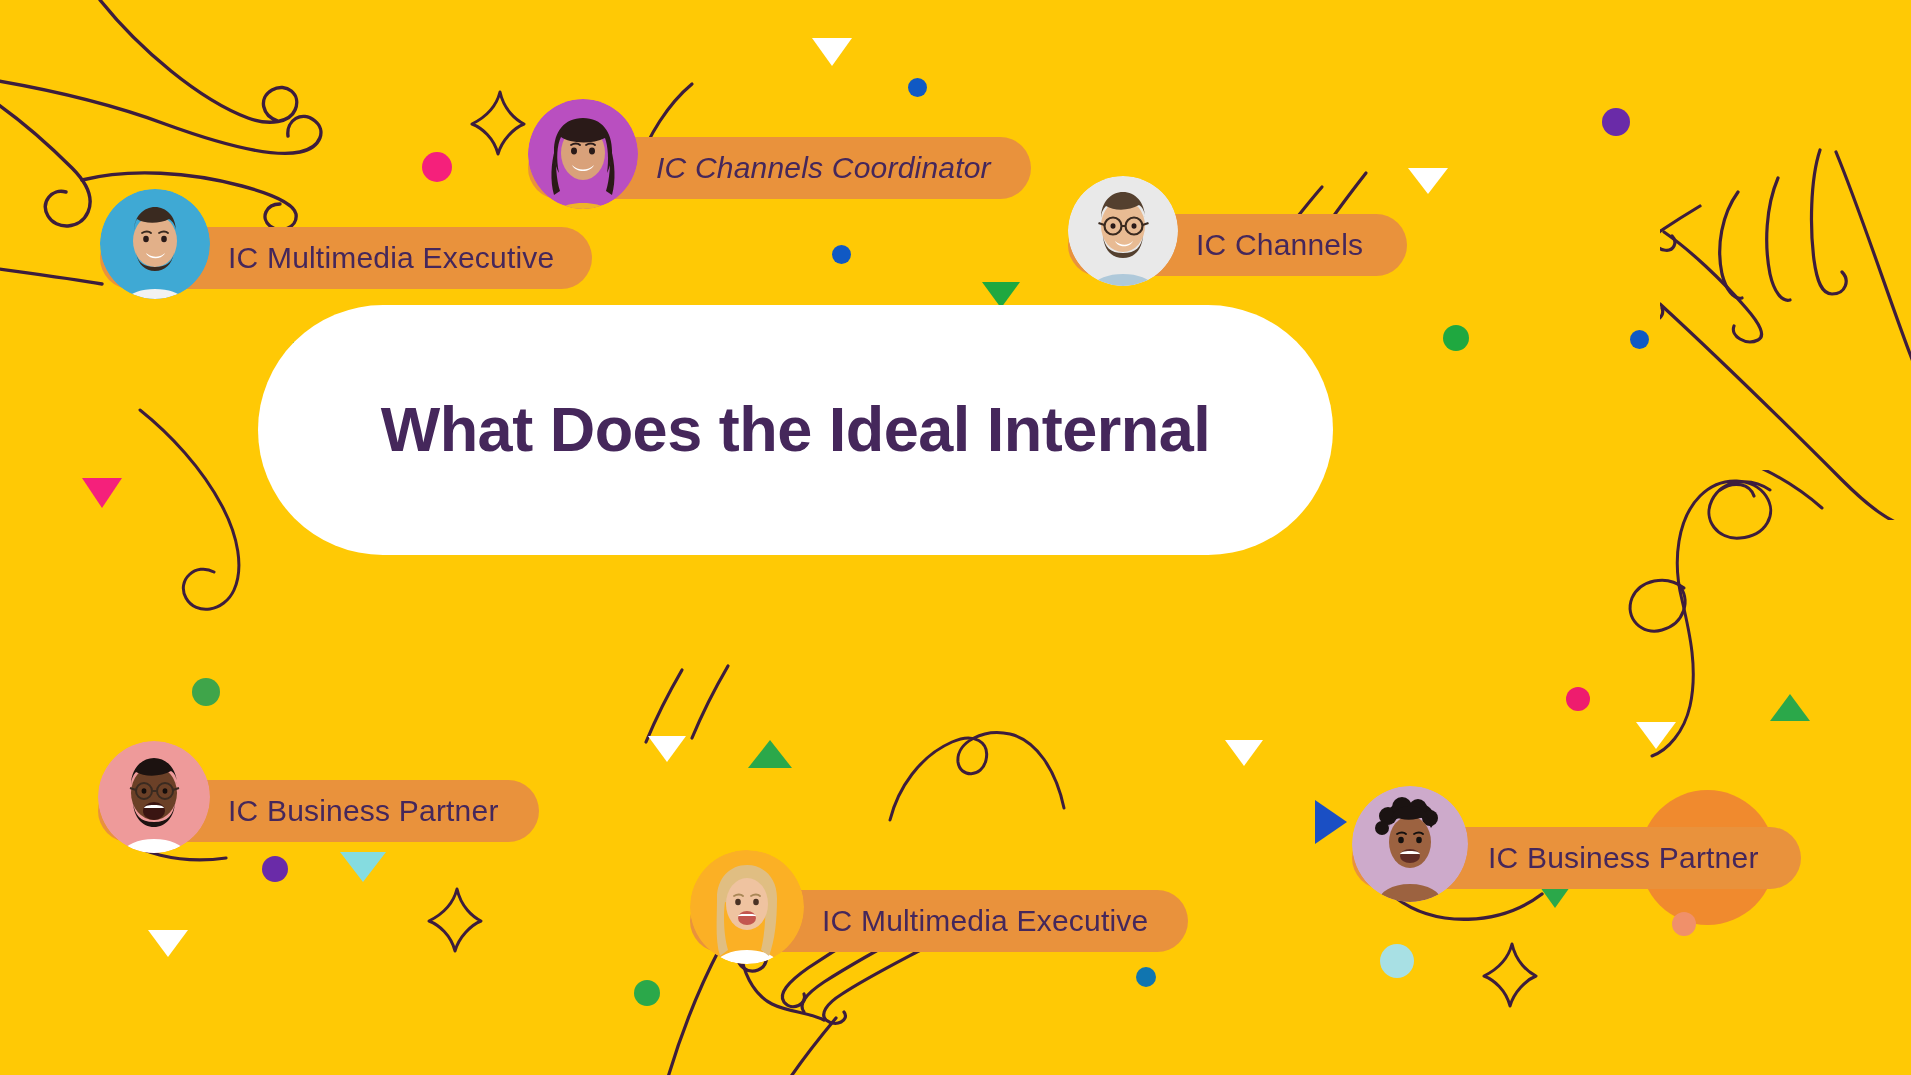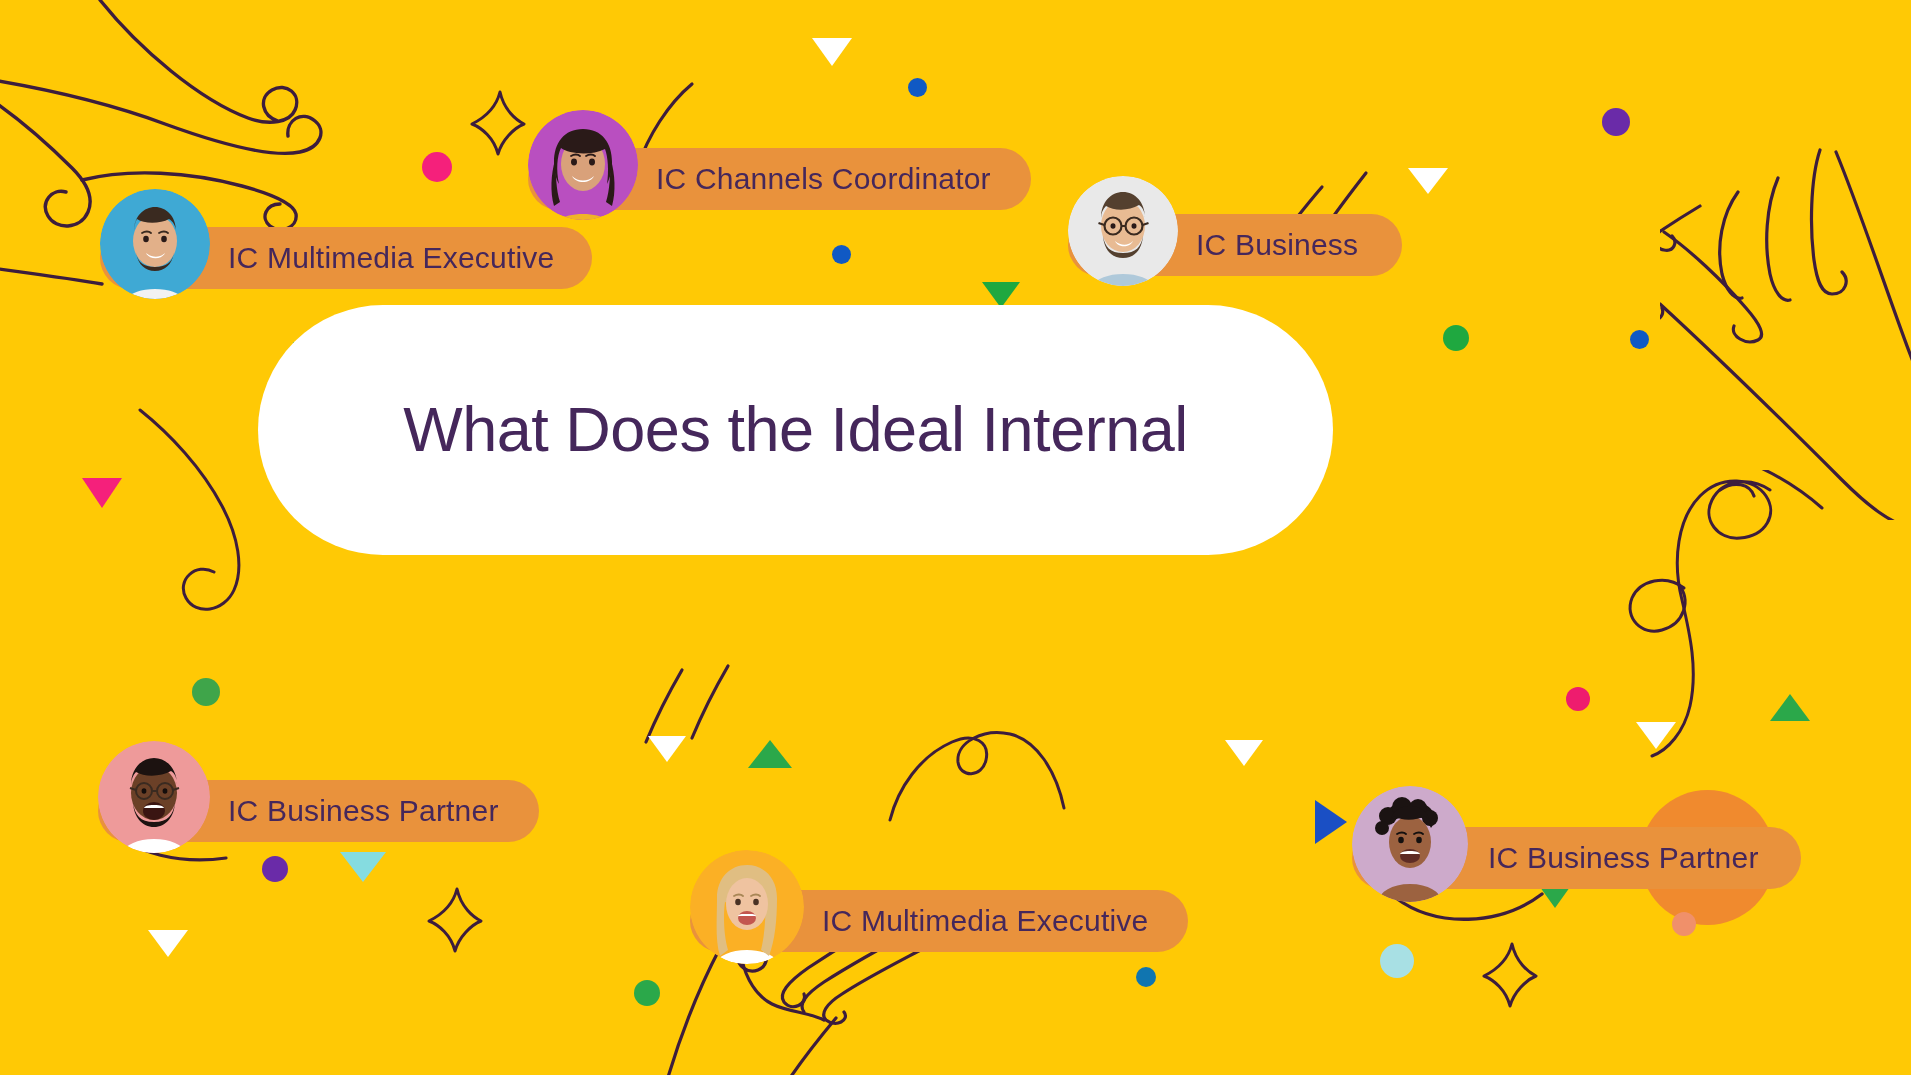--- a/index.html
+++ b/index.html
@@ -46,21 +46,21 @@
     left:258px; top:305px;
     width:1075px; height:250px;
     background:#FFFFFF;
     border-radius:125px;
     display:flex; align-items:center; justify-content:center;
     z-index:6;
   }
   .headline {
     color:#45275B;
     font-size:63px;
-    font-weight:normal;
+    font-weight:bold;
     line-height:1.17;
     text-align:center;
     letter-spacing:-0.5px;
     padding:0 46px;
   }
 
   
   .pill-group { position:absolute; display:flex; align-items:center; z-index:5; }
   .pill {
     background:#E9923C;
@@ -192,21 +192,21 @@
   <div class="deco tri-up" style="left:748px; top:740px; --w:22px; --h:28px; --c:#2BA84A;"></div>
   <div class="deco tri-down" style="left:648px; top:736px; --w:19px; --h:26px; --c:#FFFFFF;"></div>
   <div class="deco tri-down" style="left:1225px; top:740px; --w:19px; --h:26px; --c:#FFFFFF;"></div>
   <div class="deco tri-up" style="left:1770px; top:694px; --w:20px; --h:27px; --c:#2BA84A;"></div>
   <div class="deco tri-down" style="left:1636px; top:722px; --w:20px; --h:27px; --c:#FFFFFF;"></div>
   <div class="deco tri-down" style="left:340px; top:852px; --w:23px; --h:30px; --c:#85DCE0;"></div>
   <div class="deco tri-down" style="left:148px; top:930px; --w:20px; --h:27px; --c:#FFFFFF;"></div>
   <div class="deco tri-down" style="left:1535px; top:880px; --w:20px; --h:28px; --c:#2BA84A;"></div>
   <div class="deco tri-right" style="left:1315px; top:800px; --w:22px; --h:32px; --c:#1A4FC4;"></div>
 
-  <div class="pill-group" style="left:528px; top:106px; height:118px;">
+  <div class="pill-group" style="left:528px; top:95px; height:118px;font-style:italic;">
     <div class="pill" style="height:62px; padding-left:128px; padding-right:40px; margin-top:28px;">
       <span class="pill-label">IC Channels Coordinator</span>
     </div>
     <div class="avatar" style="width:110px; height:110px;">
       <svg viewBox="0 0 110 110">
         <defs>
             <clipPath id="c0">
               <circle cx="55" cy="55" r="55"></circle>
             </clipPath>
           </defs>
@@ -247,21 +247,21 @@
           <ellipse cx="64" cy="50" rx="2.8" ry="3.2" fill="#2A1A18"></ellipse>
           <path d="M46 64c6 5 14 5 19 0 -3 7-16 7-19 0z" fill="#fff"></path>
           <path d="M42 44c3-2 7-2 9 0M59 44c3-2 7-2 9 0" stroke="#3A2A20" stroke-width="1.8" fill="none" stroke-linecap="round"></path>
         </g>
       </svg>
     </div>
   </div>
 
   <div class="pill-group" style="left:1068px; top:172px; height:118px;">
     <div class="pill" style="height:62px; padding-left:128px; padding-right:44px; margin-top:28px;">
-      <span class="pill-label">IC Business</span>
+      <span class="pill-label">IC Channels</span>
     </div>
     <div class="avatar" style="width:110px; height:110px;">
       <svg viewBox="0 0 110 110">
         <defs>
             <clipPath id="c2">
               <circle cx="55" cy="55" r="55"></circle>
             </clipPath>
           </defs>
         <g clip-path="url(#c2)">
           <rect width="110" height="110" fill="#E9E9E9"></rect>

